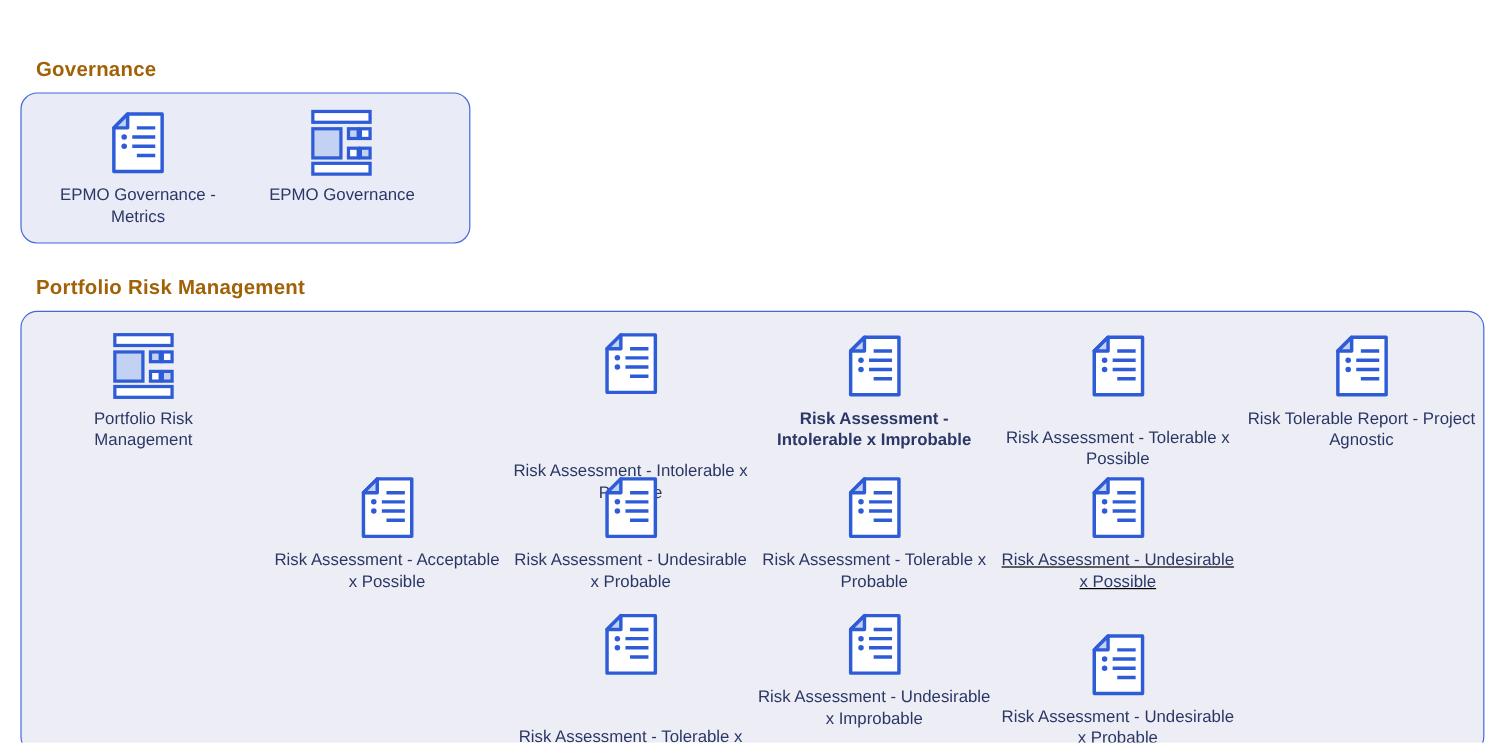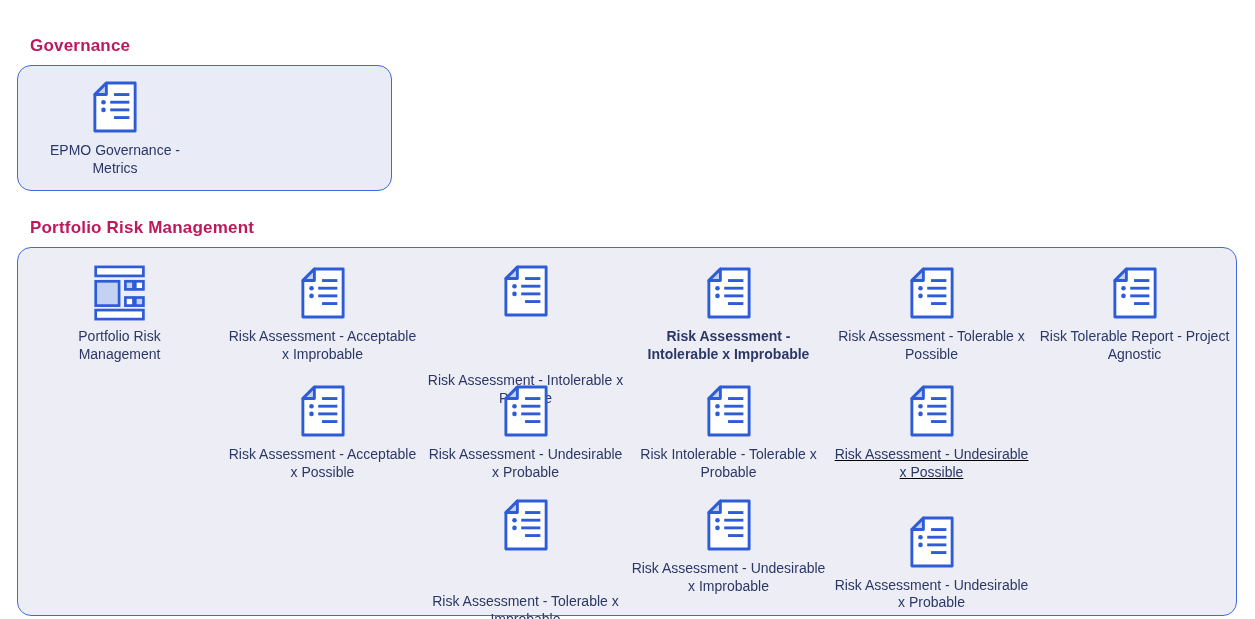--- a/index.html
+++ b/index.html
@@ -9,25 +9,25 @@
     font-family: "Liberation Sans", sans-serif;
   }
   .page {
     position: relative;
     width: 1255px;
     height: 619px;
     background: #ffffff;
     overflow: hidden;
   }
   .section-title {
-    margin: 4px 0 9px 30px;
+    margin: 16px 0 9px 30px;
     font-size: 17px;
     font-weight: bold;
     letter-spacing: 0.2px;
-    color: #be185d;
+    color: #a16207;
   }
   .section-title.first { padding-top: 32px; }
   .section-title.second { margin-top: 27px; }
   .panel {
     margin-left: 17px;
     border: 1.5px solid #4169dd;
     border-radius: 14px;
     box-sizing: border-box;
   }
   .governance-panel {
@@ -71,21 +71,21 @@
     color: #2b3766;
     max-width: 196px;
   }
   .item-label.narrow  { max-width: 155px; }
   .item-label.xnarrow { max-width: 120px; }
   
   .r1c1 { grid-row: 1; grid-column: 1; }
   .r1c2 { grid-row: 1; grid-column: 2; }
   .r1c3 { grid-row: 1; grid-column: 3; gap: 48px; }
   .r1c4 { grid-row: 1; grid-column: 4; font-weight: bold; }
-  .r1c5 { grid-row: 1; grid-column: 5; }
+  .r1c5 { grid-row: 1; grid-column: 5; gap: 16px; }
   .r1c6 { grid-row: 1; grid-column: 6; }
   .r2c2 { grid-row: 2; grid-column: 2; }
   .r2c3 { grid-row: 2; grid-column: 3; }
   .r2c4 { grid-row: 2; grid-column: 4; }
   .r2c5 { grid-row: 2; grid-column: 5; text-decoration: underline; }
   .r3c2 { grid-row: 3; grid-column: 2; }
   .r3c3 { grid-row: 3; grid-column: 3; gap: 33px; }
   .r3c4 { grid-row: 3; grid-column: 4; align-items: center; }
   .r3c5 { grid-row: 3; grid-column: 5; justify-content: center; }
 </style>
@@ -124,44 +124,44 @@
 
     <div class="item gov-item">
       <span class="icon-box">
         <svg class="icon-doc">
             <use href="#sym-doc"></use>
           </svg>
       </span>
       <div class="item-label narrow">EPMO Governance - Metrics</div>
     </div>
 
-
-  </div>
-
-  <h2 class="section-title second">Portfolio Risk Management</h2>
-
-  <div class="panel prm-panel">
-
-    <div class="item r1c1">
+    <div class="item gov-item">
       <span class="icon-box">
         <svg class="icon-dash">
             <use href="#sym-dash"></use>
           </svg>
       </span>
+      <div class="item-label">EPMO Governance</div>
+    </div>
+
+  </div>
+
+  <h2 class="section-title second">Portfolio Risk Management</h2>
+
+  <div class="panel prm-panel">
+
+    <div class="item r1c1">
+      <span class="icon-box">
+        <svg class="icon-dash">
+            <use href="#sym-dash"></use>
+          </svg>
+      </span>
       <div class="item-label xnarrow">Portfolio Risk Management</div>
     </div>
 
-    <div class="item r1c2">
-      <span class="icon-box">
-        <svg class="icon-doc">
-            <use href="#sym-doc"></use>
-          </svg>
-      </span>
-      <div class="item-label">Risk Assessment - Acceptable x Improbable</div>
-    </div>
 
     <div class="item r1c3">
       <span class="icon-box">
         <svg class="icon-doc">
             <use href="#sym-doc"></use>
           </svg>
       </span>
       <div class="item-label">Risk Assessment - Intolerable x Possible</div>
     </div>
 
@@ -209,21 +209,21 @@
       </span>
       <div class="item-label">Risk Assessment - Undesirable x Probable</div>
     </div>
 
     <div class="item r2c4">
       <span class="icon-box">
         <svg class="icon-doc">
             <use href="#sym-doc"></use>
           </svg>
       </span>
-      <div class="item-label">Risk Intolerable - Tolerable x Probable</div>
+      <div class="item-label">Risk Assessment - Tolerable x Probable</div>
     </div>
 
     <div class="item r2c5">
       <span class="icon-box">
         <svg class="icon-doc">
             <use href="#sym-doc"></use>
           </svg>
       </span>
       <div class="item-label">Risk Assessment - Undesirable x Possible</div>
     </div>

